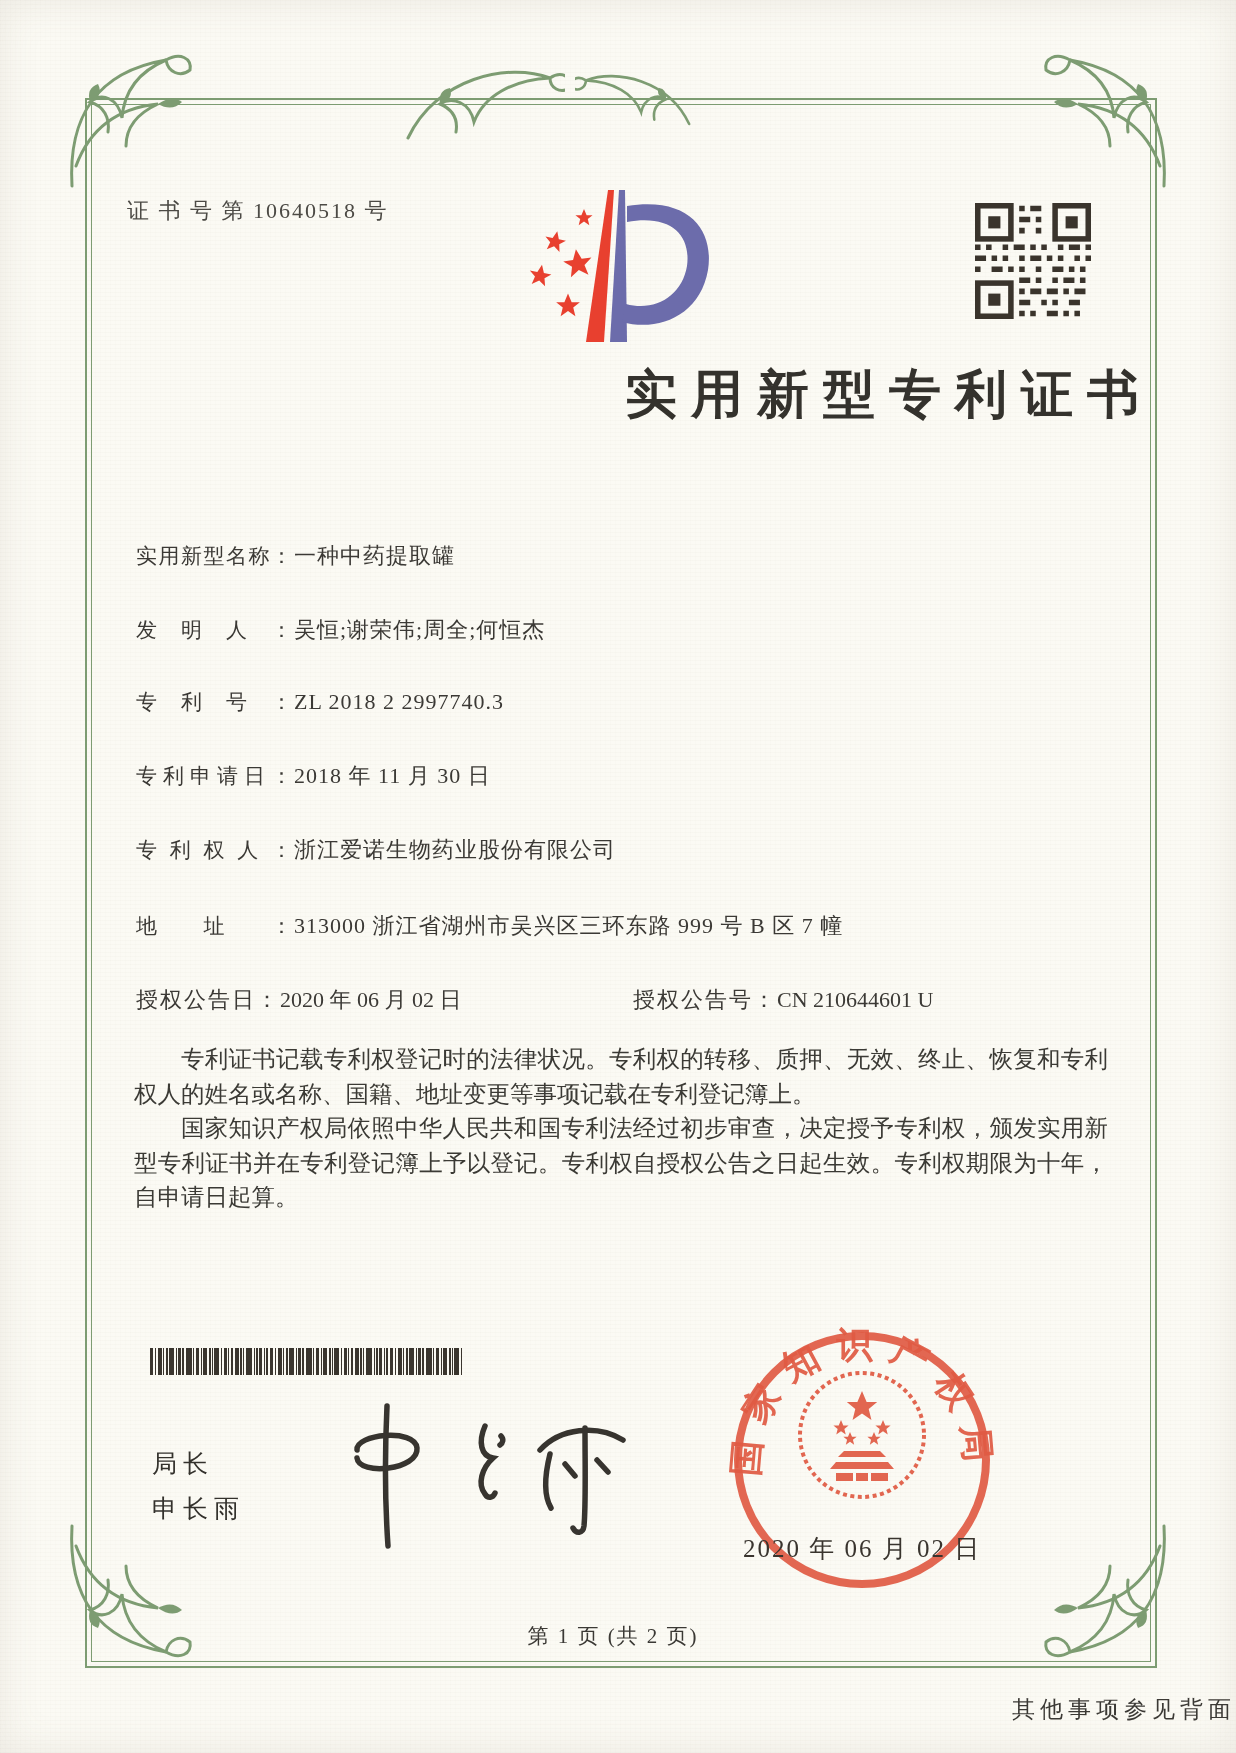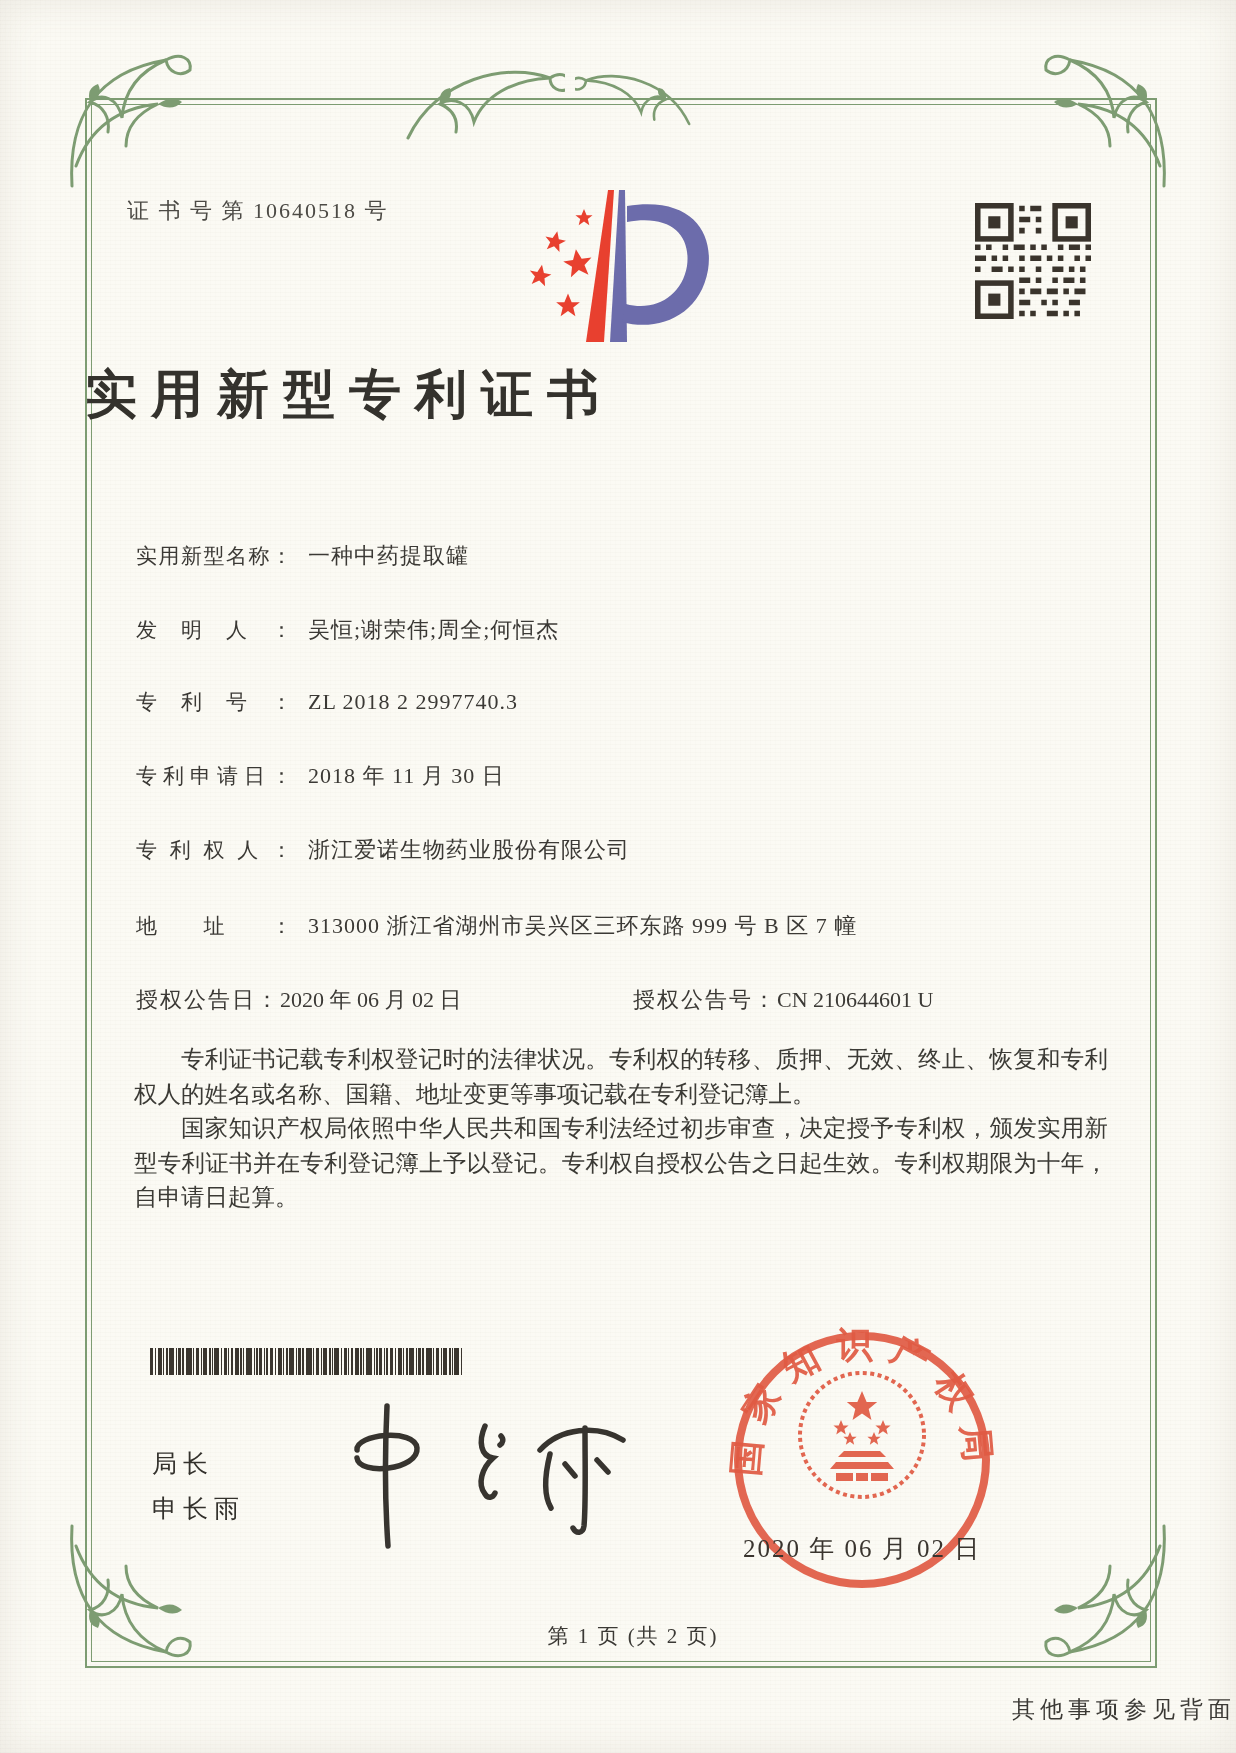--- a/index.html
+++ b/index.html
@@ -9,33 +9,33 @@
     background-image:repeating-linear-gradient(0deg, rgba(150,140,110,0.03) 0 1px, transparent 1px 4px),
                      repeating-linear-gradient(90deg, rgba(150,140,110,0.02) 0 1px, transparent 1px 5px);
     font-family:"Liberation Serif","DejaVu Serif",serif;
     color:#35332e; overflow:hidden;
     box-shadow:inset 0 0 40px rgba(120,110,90,0.12);
   }
   .frame{position:absolute;left:85px;top:98px;width:1068px;height:1566px;border:2.5px solid #7d9c72;}
   .frame-inner{position:absolute;inset:4px;border:1.5px solid #7d9c72;}
   .abs{position:absolute;}
   .certno{left:127px;top:196px;font-size:22px;letter-spacing:2px;color:#4c4a45;}
-  .title{left:85px;top:360px;width:1068px;text-align:left;font-size:52px;font-weight:700;
+  .title{left:85px;top:360px;width:1068px;text-align:right;font-size:52px;font-weight:700;
          letter-spacing:14px;color:#34322d;}
   .row{left:136px;font-size:22px;white-space:nowrap;color:#3b3935;}
   .f-label{display:inline-block;width:156px;font-size:21px;text-align:justify;text-align-last:justify;vertical-align:baseline;}
-  .f-value{margin-left:16px;letter-spacing:1px;}
+  .f-value{margin-left:2px;letter-spacing:1px;}
   .grant-left{left:136px;top:985px;font-size:22px;color:#3b3935;}
   .grant-right{left:633px;top:985px;font-size:22px;color:#3b3935;}
   .glabel{letter-spacing:2px;}
   .paras{left:134px;top:1042px;width:974px;font-size:23.5px;line-height:34.5px;text-align:justify;color:#3b3a35;}
   .paras p{margin:0;text-indent:2em;}
   .director-label{left:152px;top:1447px;font-size:25px;letter-spacing:6px;color:#33312c;}
   .director-name{left:152px;top:1492px;font-size:25px;letter-spacing:6px;color:#33312c;}
-  .pageno{left:99px;top:1622px;width:1068px;text-align:center;font-size:21px;color:#3b3935;letter-spacing:2px;}
+  .pageno{left:79px;top:1622px;width:1068px;text-align:center;font-size:21px;color:#3b3935;letter-spacing:2px;}
   .backnote{left:0;top:1694px;width:1236px;text-align:right;font-size:23px;letter-spacing:5px;color:#3b3935;}
   .seal-date{font-family:"Liberation Serif","DejaVu Serif",serif;}
   svg{display:block;}
 </style>
 </head>
 <body>
 
 <div class="page">
 
   <div class="frame">

